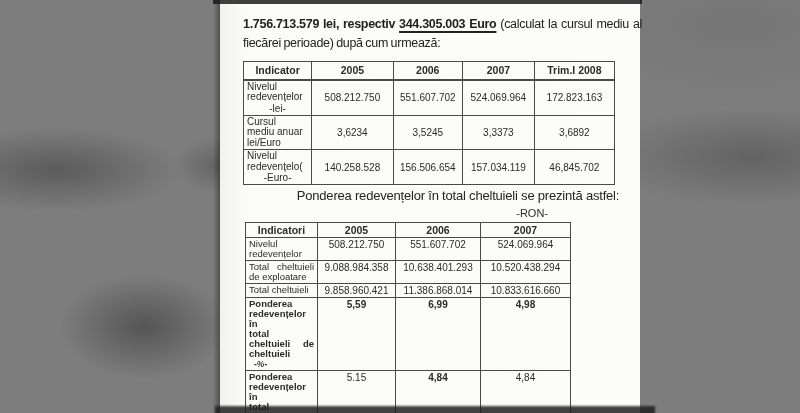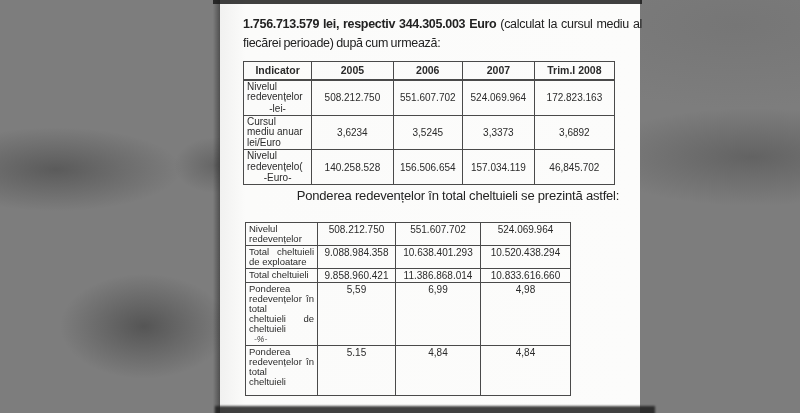--- a/index.html
+++ b/index.html
@@ -25,21 +25,21 @@
   .edge-top    { position:absolute; left:213px; top:-1px;   width:429px; height:5px;  background:rgba(22,22,22,.82); filter:blur(.6px); }
   .edge-left   { position:absolute; left:213px; top:0;      width:8px;  height:413px; background:linear-gradient(to right, rgba(70,70,70,0), rgba(30,30,30,.55)); filter:blur(.7px); }
   .edge-bottom { position:absolute; left:215px; bottom:-2px; width:440px; height:9px; background:rgba(30,30,30,.85); filter:blur(.9px); }
 
   .intro {
     position:absolute; top:15px; left:23px; width:399px;
     font-size:12.5px; line-height:19px; text-align:justify;
     letter-spacing:-0.3px; word-spacing:-0.6px; color:#222;
   }
   .intro b { font-weight:bold; }
-  .intro .u { text-decoration-thickness:1.5px; text-underline-offset:2.5px; }
+  .intro .u { text-decoration:underline; text-decoration-thickness:1.5px; text-underline-offset:2.5px; }
 
   .caption {
     position:absolute; top:188px; left:48px; width:380px; text-align:center;
     font-size:13px; letter-spacing:-0.2px; color:#242424;
   }
   .ron {
     position:absolute; top:207px; left:25px; width:325px;
     text-align:right; padding-right:22px; font-size:11px; color:#2b2b2b;
   }
 
@@ -64,21 +64,21 @@
   .t2 .r2 td { height:21px; }
   .t2 .r3 td { height:11px; }
   .t2 .r4 td { height:61px; }
   .t2 .r5 td { height:50px; }
 
   .val { text-align:center; }
   .lbl { text-align:left; }
   .stretch { text-align:justify; text-align-last:justify; }
   .sub-c { display:block; text-align:center; line-height:11px; }
   .sub-l { display:block; font-size:8.5px; font-style:italic; padding-left:5px; line-height:10px; color:#3a3a3a; }
-  .bold { font-weight:normal;margin-top:37px; }
+  .bold { font-weight:bold;margin-top:37px; }
 </style>
 </head>
 <body>
 
 <div class="stage">
   <div class="edge-left"></div>
 
   <div class="page">
 
     <p class="intro"><b>1.756.713.579 lei, respectiv </b><b class="u">344.305.003 Euro</b><span> (calculat la cursul mediu al fiecărei perioade) după cum urmează:</span></p>
@@ -129,29 +129,36 @@
         </td>
         <td class="val">140.258.528</td>
         <td class="val">156.506.654</td>
         <td class="val">157.034.119</td>
         <td class="val">46,845.702</td>
       </tr>
     </tbody>
       </table>
 
     <p class="caption">Ponderea redevențelor în total cheltuieli se prezintă astfel:</p>
+    <p class="ron">-RON-</p>
 
     <table class="t t2">
       <colgroup>
           <col style="width:72px">
           <col style="width:78px">
           <col style="width:85px">
           <col style="width:90px">
         </colgroup>
       <tbody>
+          <tr>
+        <th class="lbl">Indicatori</th>
+        <th>2005</th>
+        <th>2006</th>
+        <th>2007</th>
+      </tr>
       <tr class="r1">
         <td class="lbl">
           <span class="ln">Nivelul</span>
           <span class="ln">redevențelor</span>
         </td>
         <td class="val">508.212.750</td>
         <td class="val">551.607.702</td>
         <td class="val">524.069.964</td>
       </tr>
       <tr class="r2">

